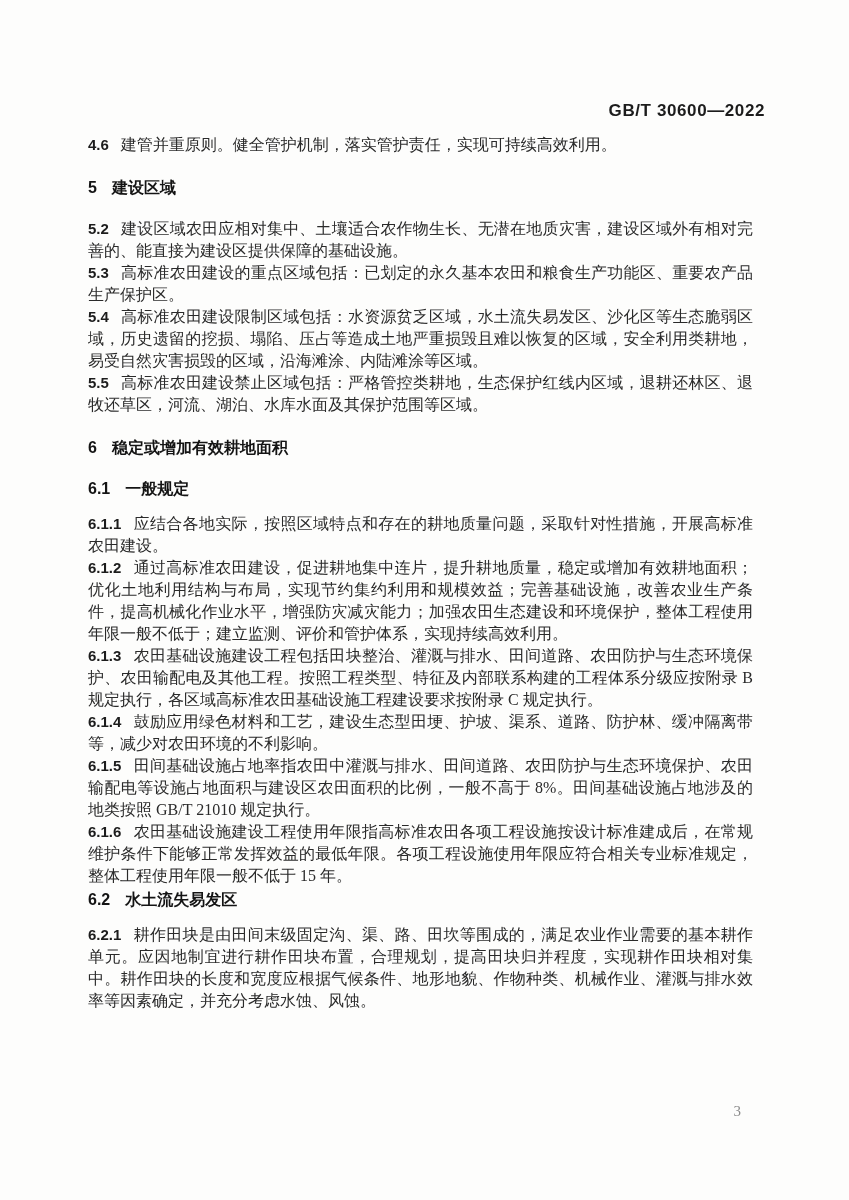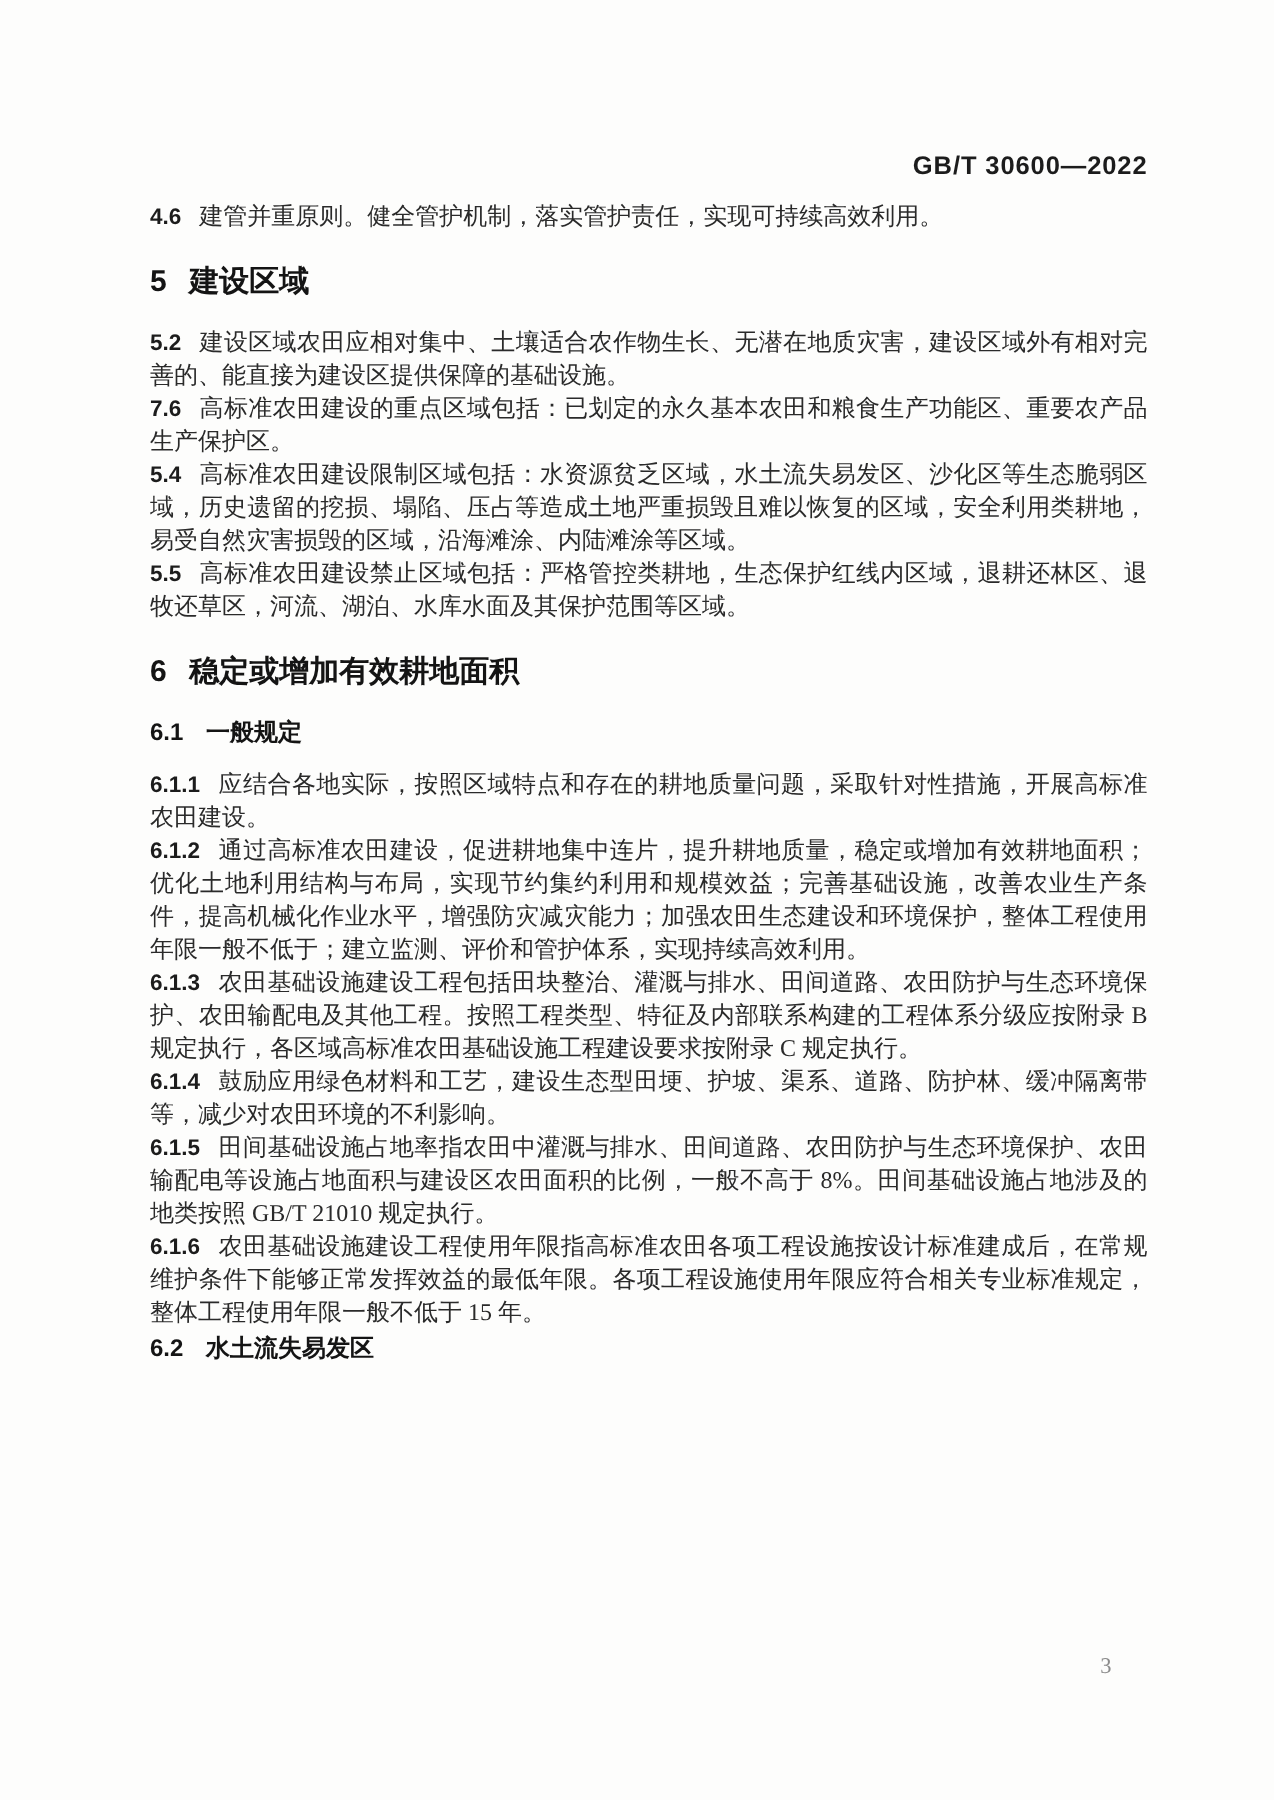--- a/index.html
+++ b/index.html
@@ -25,21 +25,21 @@
     font-family: "Liberation Sans", "DejaVu Sans", sans-serif;
     font-weight: bold;
     font-size: 17px;
     letter-spacing: 0.6px;
     color: #1c1c1c;
     text-align: center;
   }
   .doc-body {
     position: absolute;
     top: 134px;
-    left: 100px;
+    left: 88px;
     width: 665px;
   }
   p.clause {
     margin: 0;
     font-size: 16px;
     line-height: 22px;
     text-align: justify;
     color: #2a2a2a;
   }
   p.clause .num {
@@ -51,21 +51,21 @@
     color: #1c1c1c;
   }
   h2.chapter, h2.section {
     font-family: "Liberation Sans", "DejaVu Sans", sans-serif;
     font-weight: bold;
     color: #141414;
     line-height: 22px;
   }
   h2.chapter {
     margin: 21px 0 19px 0;
-    font-size: 20px;
+    font-size: 16px;
   }
   h2.section {
     margin: 2px 0 13px 0;
     font-size: 16px;
   }
   h2.chapter .num, h2.section .num {
     display: inline-block;
     margin-right: 15px;
   }
   .page-number {
@@ -80,28 +80,29 @@
 </head>
 <body>
 
 <div class="page">
   <div class="std-header">GB/T 30600—2022</div>
 
   <div class="doc-body" id="doc-body">
       <p class="clause"><span class="num">4.6</span><span class="txt">建管并重原则。健全管护机制，落实管护责任，实现可持续高效利用。</span></p>
       <h2 class="chapter"><span class="num">5</span><span class="txt">建设区域</span></h2>
       <p class="clause"><span class="num">5.2</span><span class="txt">建设区域农田应相对集中、土壤适合农作物生长、无潜在地质灾害，建设区域外有相对完善的、能直接为建设区提供保障的基础设施。</span></p>
-      <p class="clause"><span class="num">7.6</span><span class="txt">高标准农田建设的重点区域包括：已划定的永久基本农田和粮食生产功能区、重要农产品生产保护区。</span></p>
+      <p class="clause"><span class="num">5.3</span><span class="txt">高标准农田建设的重点区域包括：已划定的永久基本农田和粮食生产功能区、重要农产品生产保护区。</span></p>
       <p class="clause"><span class="num">5.4</span><span class="txt">高标准农田建设限制区域包括：水资源贫乏区域，水土流失易发区、沙化区等生态脆弱区域，历史遗留的挖损、塌陷、压占等造成土地严重损毁且难以恢复的区域，安全利用类耕地，易受自然灾害损毁的区域，沿海滩涂、内陆滩涂等区域。</span></p>
       <p class="clause"><span class="num">5.5</span><span class="txt">高标准农田建设禁止区域包括：严格管控类耕地，生态保护红线内区域，退耕还林区、退牧还草区，河流、湖泊、水库水面及其保护范围等区域。</span></p>
       <h2 class="chapter"><span class="num">6</span><span class="txt">稳定或增加有效耕地面积</span></h2>
       <h2 class="section"><span class="num">6.1</span><span class="txt">一般规定</span></h2>
       <p class="clause"><span class="num">6.1.1</span><span class="txt">应结合各地实际，按照区域特点和存在的耕地质量问题，采取针对性措施，开展高标准农田建设。</span></p>
       <p class="clause"><span class="num">6.1.2</span><span class="txt">通过高标准农田建设，促进耕地集中连片，提升耕地质量，稳定或增加有效耕地面积；优化土地利用结构与布局，实现节约集约利用和规模效益；完善基础设施，改善农业生产条件，提高机械化作业水平，增强防灾减灾能力；加强农田生态建设和环境保护，整体工程使用年限一般不低于；建立监测、评价和管护体系，实现持续高效利用。</span></p>
       <p class="clause"><span class="num">6.1.3</span><span class="txt">农田基础设施建设工程包括田块整治、灌溉与排水、田间道路、农田防护与生态环境保护、农田输配电及其他工程。按照工程类型、特征及内部联系构建的工程体系分级应按附录 B 规定执行，各区域高标准农田基础设施工程建设要求按附录 C 规定执行。</span></p>
       <p class="clause"><span class="num">6.1.4</span><span class="txt">鼓励应用绿色材料和工艺，建设生态型田埂、护坡、渠系、道路、防护林、缓冲隔离带等，减少对农田环境的不利影响。</span></p>
       <p class="clause"><span class="num">6.1.5</span><span class="txt">田间基础设施占地率指农田中灌溉与排水、田间道路、农田防护与生态环境保护、农田输配电等设施占地面积与建设区农田面积的比例，一般不高于 8%。田间基础设施占地涉及的地类按照 GB/T 21010 规定执行。</span></p>
       <p class="clause"><span class="num">6.1.6</span><span class="txt">农田基础设施建设工程使用年限指高标准农田各项工程设施按设计标准建成后，在常规维护条件下能够正常发挥效益的最低年限。各项工程设施使用年限应符合相关专业标准规定，整体工程使用年限一般不低于 15 年。</span></p>
       <h2 class="section"><span class="num">6.2</span><span class="txt">水土流失易发区</span></h2>
+      <p class="clause"><span class="num">6.2.1</span><span class="txt">耕作田块是由田间末级固定沟、渠、路、田坎等围成的，满足农业作业需要的基本耕作单元。应因地制宜进行耕作田块布置，合理规划，提高田块归并程度，实现耕作田块相对集中。耕作田块的长度和宽度应根据气候条件、地形地貌、作物种类、机械作业、灌溉与排水效率等因素确定，并充分考虑水蚀、风蚀。</span></p>
     </div>
 
   <div class="page-number">3</div>
 </div>
 
 </body></html>

